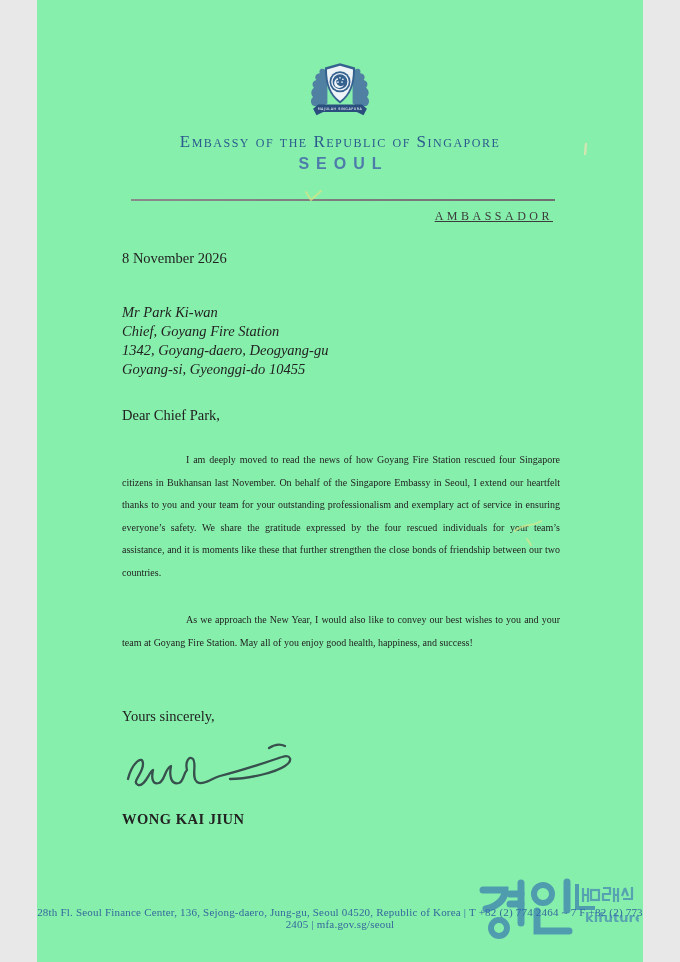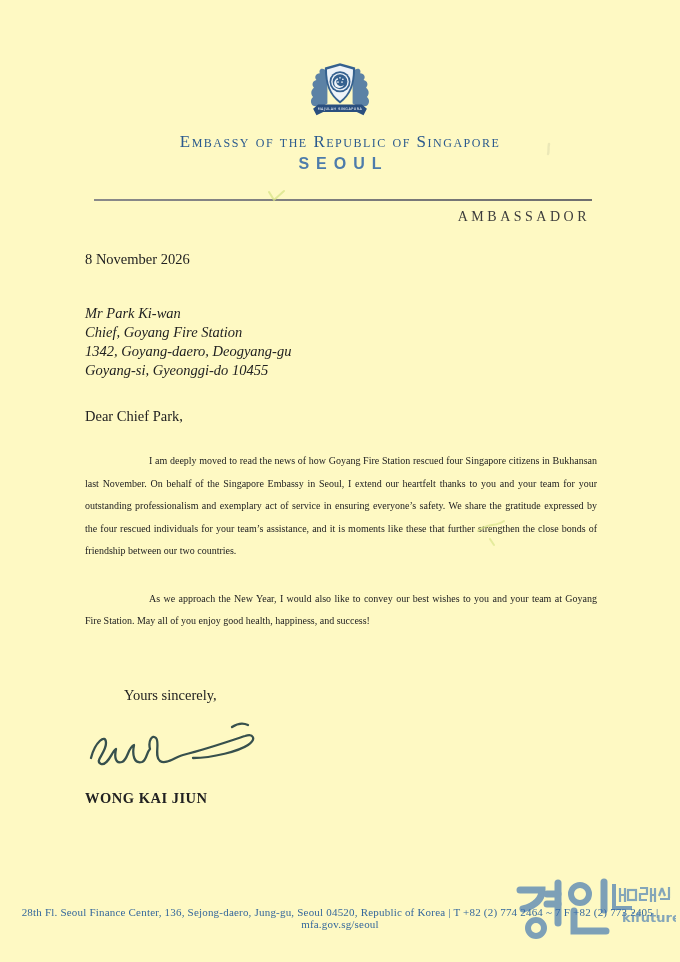--- a/index.html
+++ b/index.html
@@ -1,20 +1,20 @@
 <!DOCTYPE html>
 <html><head>
 <meta charset="utf-8">
 <style>
   html,body{margin:0;padding:0;background:#e8e8e8;}
   .page{
     position:relative;
-    width:680px;height:962px;
+    width:606px;height:962px;
     margin:0 auto;
-    background:#fef9c3;
+    background:#86efac;
     font-family:"Liberation Serif","DejaVu Serif",serif;
     color:#222;
     overflow:hidden;
   }
   .letterhead{ text-align:center; padding-top:56px; }
   .crest{ display:inline-block; }
   .embassy-name{
     margin-top:2px;
     font-variant:small-caps;
     font-size:17px;
@@ -31,37 +31,38 @@
     text-indent:7px; 
   }
   .rule{
     margin:26px 88px 0 94px;
     height:2px;
     background:linear-gradient(to right,#8a8a8a,#6f6f6f);
   }
   .ambassador-line{
     margin:8px 90px 0 0;
     text-align:right;
-    font-size:14px;
+    font-size:12px;
     letter-spacing:3.5px;
     color:#3c3c3c;
+    text-decoration:underline;
   }
   .body-col{ margin:0 83px 0 85px; }
   .date-line{ margin-top:26px; font-size:14.5px; }
   .recipient{ margin-top:36px; font-size:14.5px; line-height:19px;font-style:italic; }
   .salutation{ margin-top:28px; font-size:14.5px; }
   .para{
     margin:0; margin-top:25px;
     font-size:10px;
     line-height:22.5px;
     text-align:justify;
     text-indent:64px;
   }
   .para + .para{ }
-  .closing{ margin-top:54px; font-size:14.5px;margin-left:39px; }
+  .closing{ margin-top:54px; font-size:14.5px; }
   .signature{ margin-top:8px; margin-left:-4px; }
   .signer-name{ margin-top:2px; font-size:14.5px; font-weight:bold; letter-spacing:.5px; }
   .footer{
     position:absolute; left:0; right:0; bottom:32px;
     text-align:center;
     font-size:11px;
     letter-spacing:.2px;
     color:#35689c;
   }
   .watermark{

